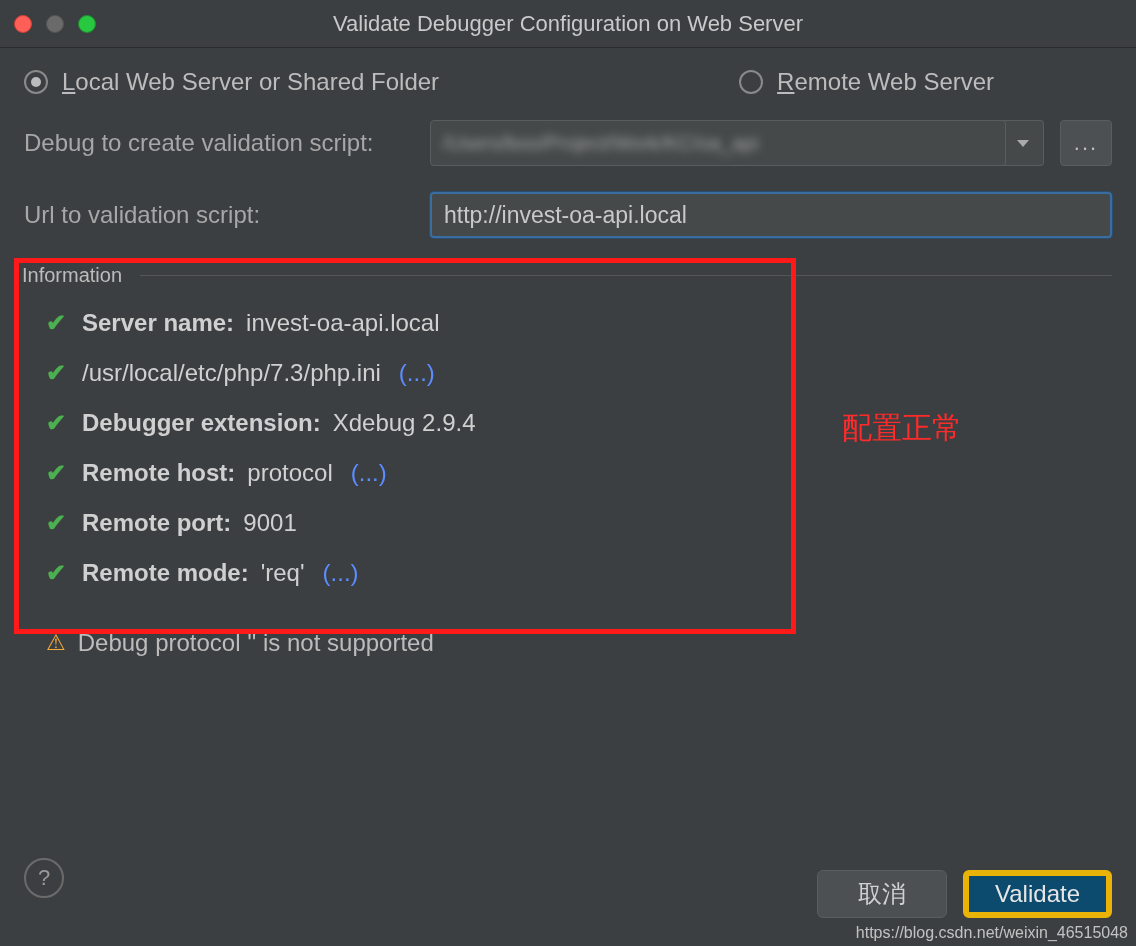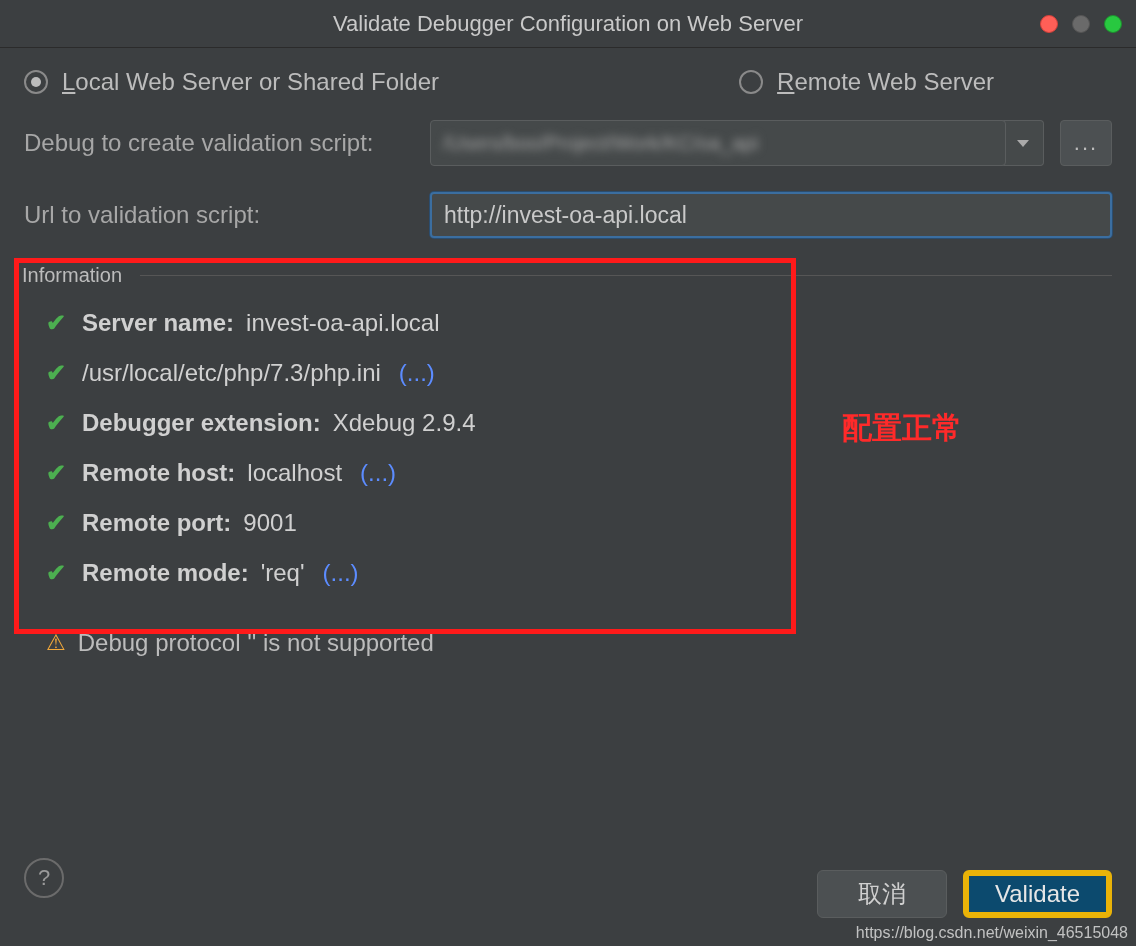--- a/index.html
+++ b/index.html
@@ -14,21 +14,20 @@
     overflow: hidden;
   }
   .titlebar {
     height: 48px;
     background: #3c3f41;
     border-bottom: 1px solid #2b2b2b;
     display: flex;
     align-items: center;
     padding: 0 14px;
     position: relative;
-    justify-content: flex-end;
   }
   .traffic-lights { display: flex; gap: 14px; align-items: center; }
   .tl { width: 18px; height: 18px; border-radius: 50%; }
   .tl.red   { background: #ff5f57; border: 1px solid #d1403a; }
   .tl.gray  { background: #6a6a6a; border: 1px solid #555; }
   .tl.green { background: #28c840; border: 1px solid #1e8e2f; }
   .title {
     position: absolute;
     left: 0; right: 0;
     text-align: center;
@@ -113,21 +112,21 @@
   .more-link { color: #5c8cff; font-weight: 400; margin-left: 6px; cursor: pointer; }
 
   .warn-row { display: flex; align-items: center; gap: 12px; margin: 16px 0 0 22px; font-size: 24px; color: #bcbcbc; }
   .warn-icon { color: #f2a93b; font-size: 22px; }
 
   .annotation {
     position: absolute;
     left: 842px; top: 408px;
     color: #ff2a2a;
     font-size: 30px;
-    font-weight: 700;
+    font-weight: 400;
   }
 
   .footer {
     position: absolute;
     left: 0; right: 0; bottom: 28px;
     padding: 0 24px;
     display: flex; align-items: center; justify-content: space-between;
   }
   .help-btn {
     width: 40px; height: 40px; border-radius: 50%; border: 2px solid #6b6b6b;
@@ -218,21 +217,21 @@
 
       <div class="info-item">
         <span class="check">✔</span>
         <span class="info-label">Debugger extension:</span>
         <span class="info-value">Xdebug 2.9.4</span>
       </div>
 
       <div class="info-item">
         <span class="check">✔</span>
         <span class="info-label">Remote host:</span>
-        <span class="info-value">localhost</span>
+        <span class="info-value">protocol</span>
         <span class="more-link">(...)</span>
       </div>
 
       <div class="info-item">
         <span class="check">✔</span>
         <span class="info-label">Remote port:</span>
         <span class="info-value">9001</span>
       </div>
 
       <div class="info-item">

